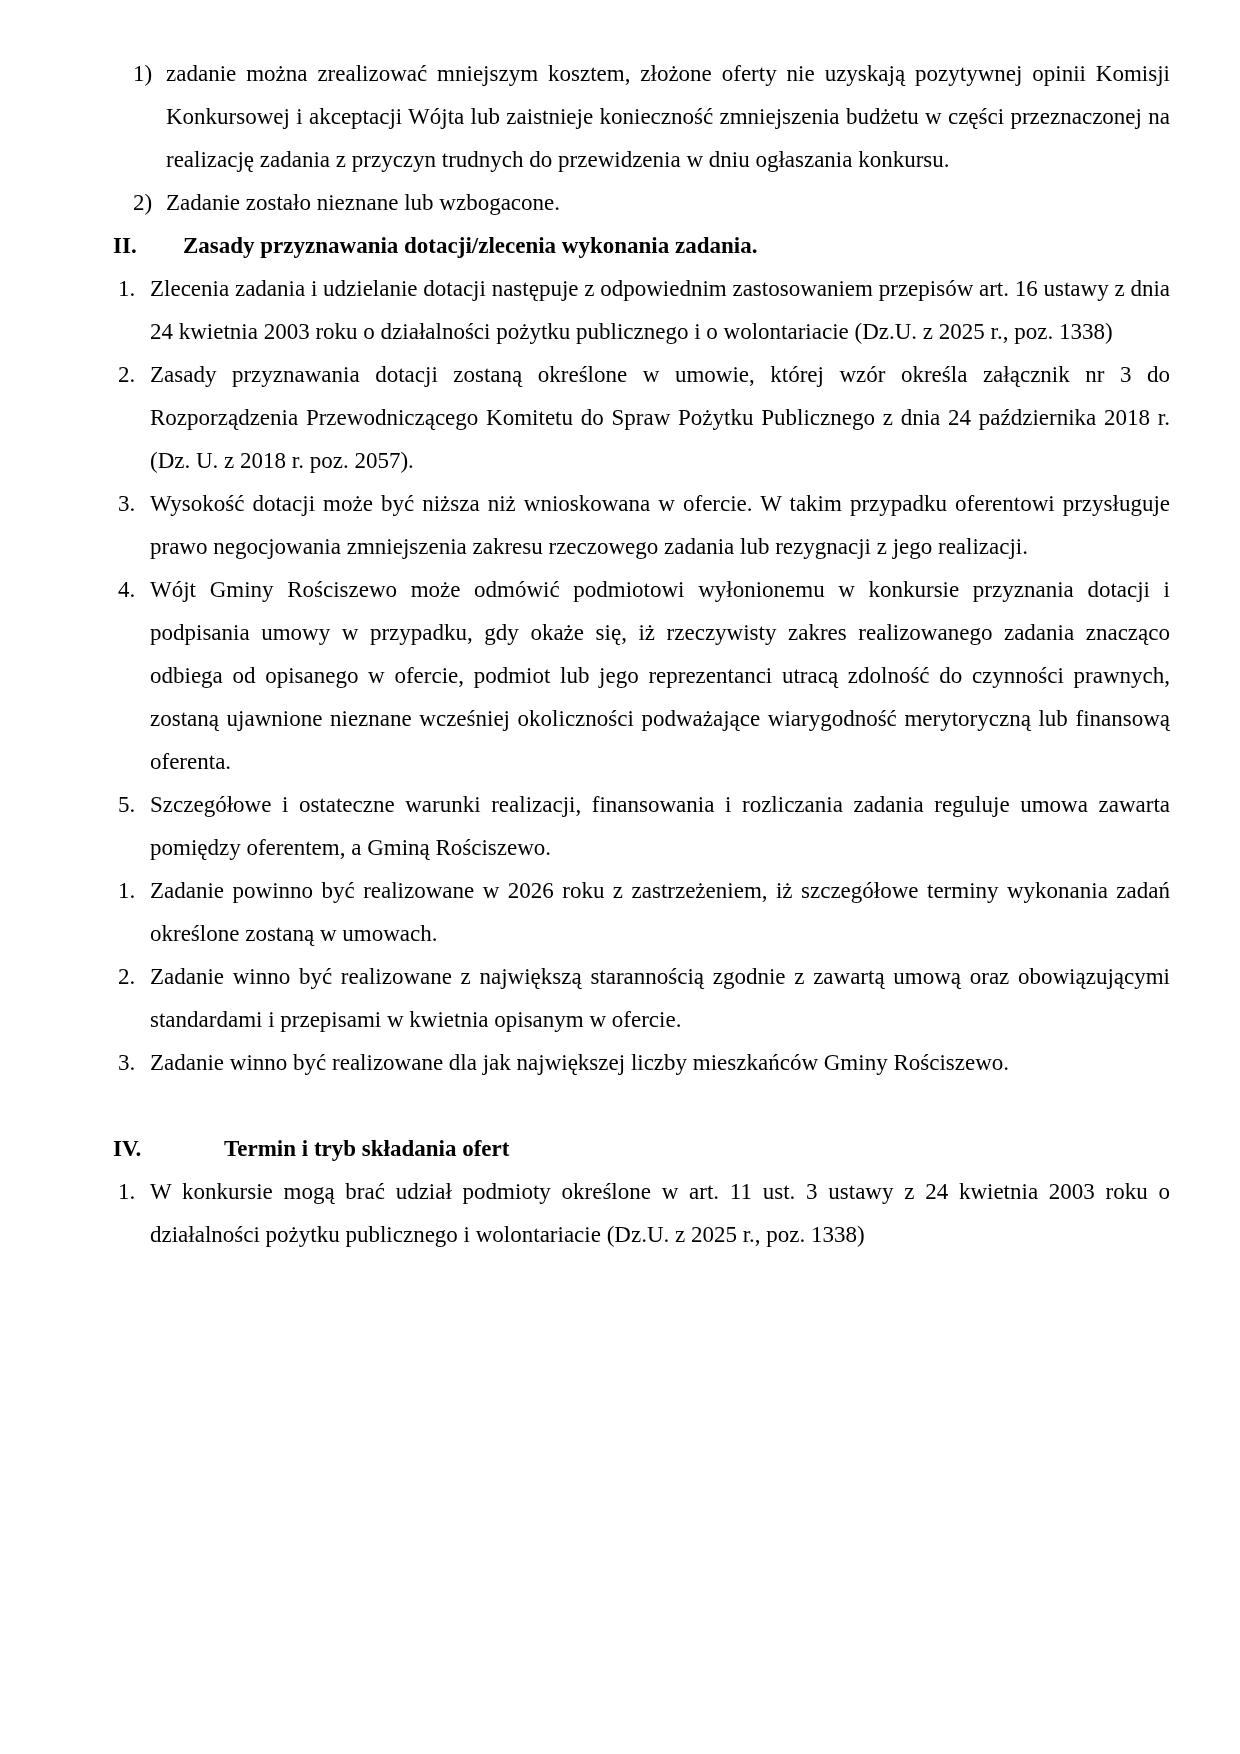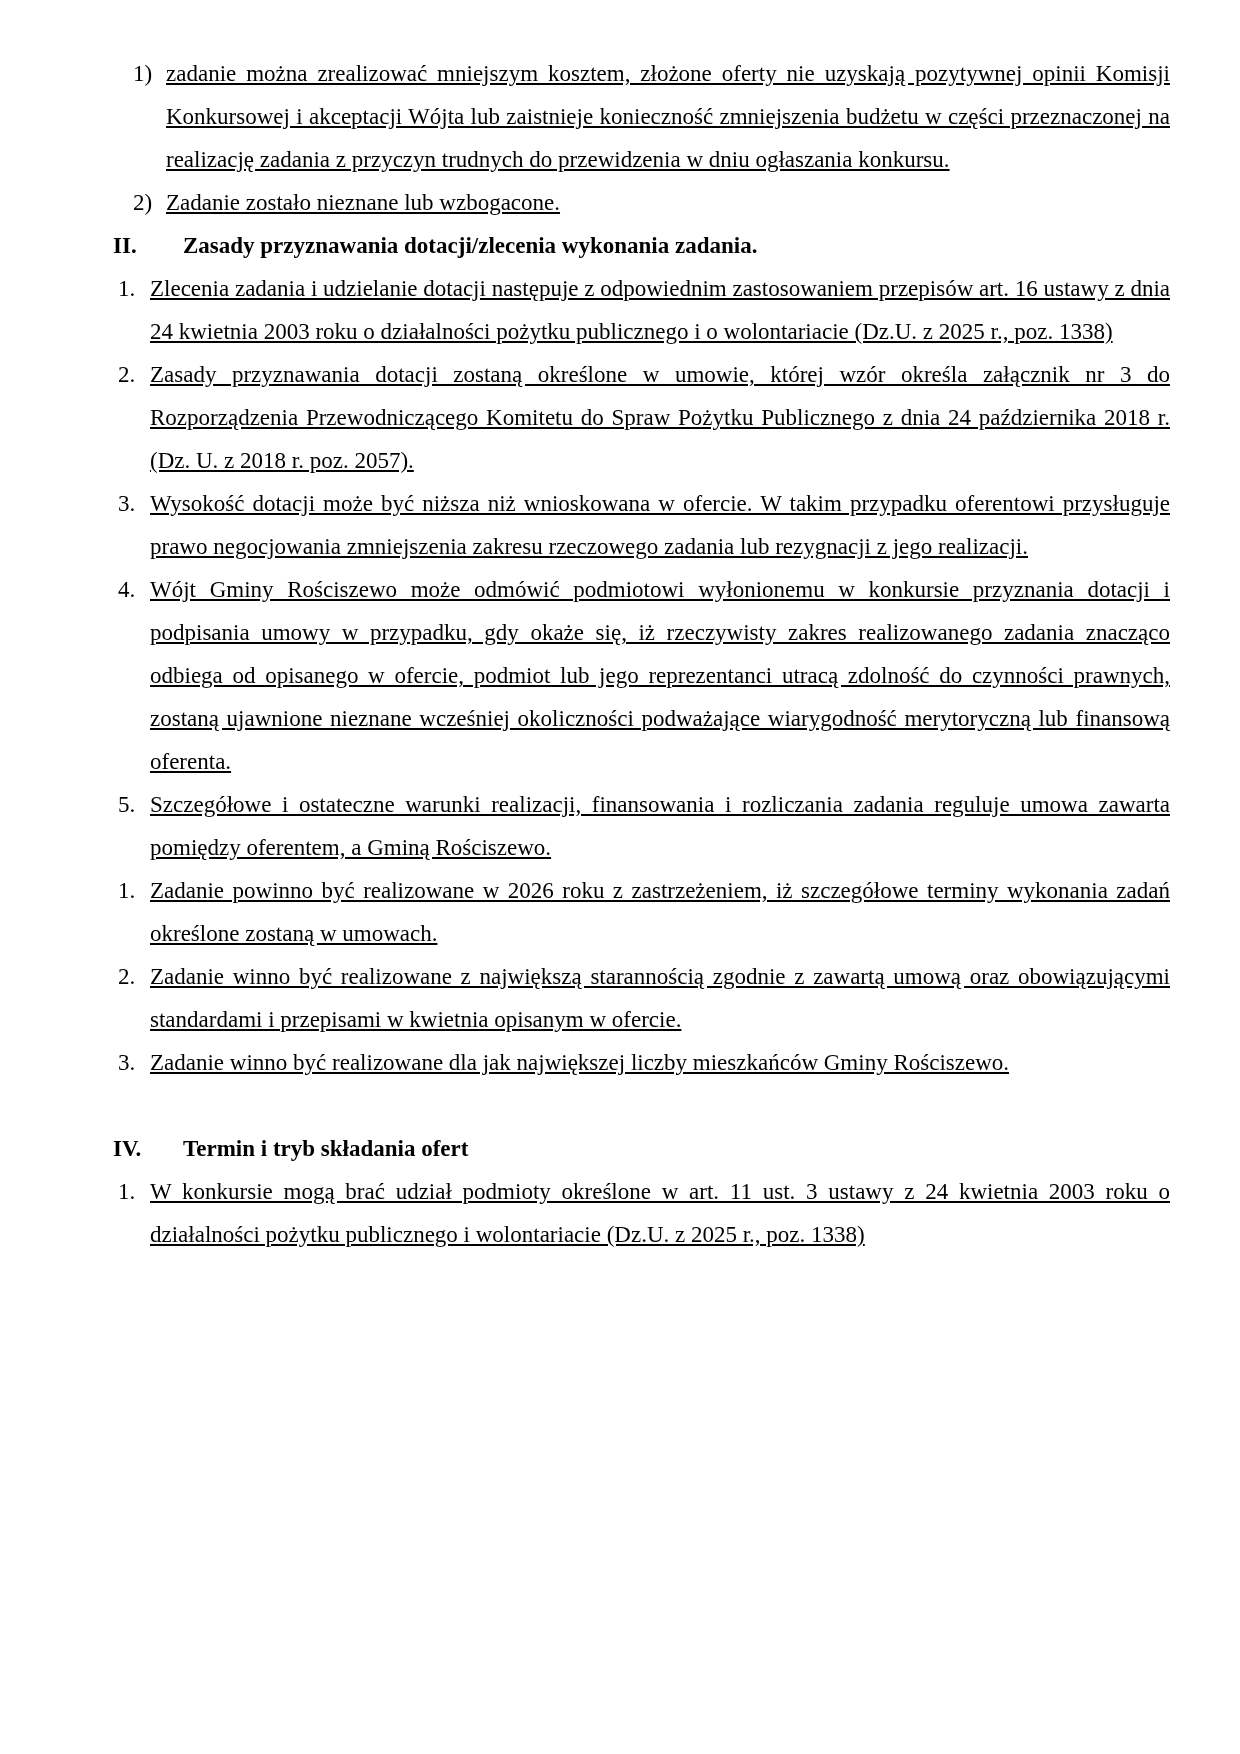--- a/index.html
+++ b/index.html
@@ -13,37 +13,37 @@
     color: #000000;
     font-family: "Liberation Serif", "DejaVu Serif", serif;
     font-size: 23px;
     line-height: 43px;
     overflow: hidden;
   }
   .content { padding: 52px 70px 0 65px; }
 
   .row { display: flex; }
   .row .marker { flex: 0 0 auto; white-space: pre; }
-  .row .text  { flex: 1 1 auto; text-align: justify; text-decoration: underline; }
+  .row .text  { flex: 1 1 auto; text-align: justify; }
 
   
   .sub-item { margin-left: 68px; }
   .sub-item .marker { width: 33px; }
 
   
   .num-item { margin-left: 53px; }
   .num-item .marker { width: 32px; }
 
   
   .heading { display: flex; font-weight: bold; margin-left: 48px; }
   .heading .hnum { flex: 0 0 auto; width: 70px; }
   .heading .htitle { flex: 1 1 auto; }
 
   .gap-before-III { margin-top: 69px; }
-  .gap-before-IV  { margin-top: 43px; }
+  .gap-before-IV  { margin-top: 43px; gap: 41px; }
 </style>
 </head>
 <body>
 
 <div class="page">
   <div class="content">
 
     <div class="row sub-item">
       <span class="marker">1)</span>
       <span class="text">zadanie można zrealizować mniejszym kosztem, złożone oferty nie uzyskają pozytywnej opinii Komisji Konkursowej i akceptacji Wójta lub zaistnieje konieczność zmniejszenia budżetu w części przeznaczonej na realizację zadania z przyczyn trudnych do przewidzenia w dniu ogłaszania konkursu.</span>

